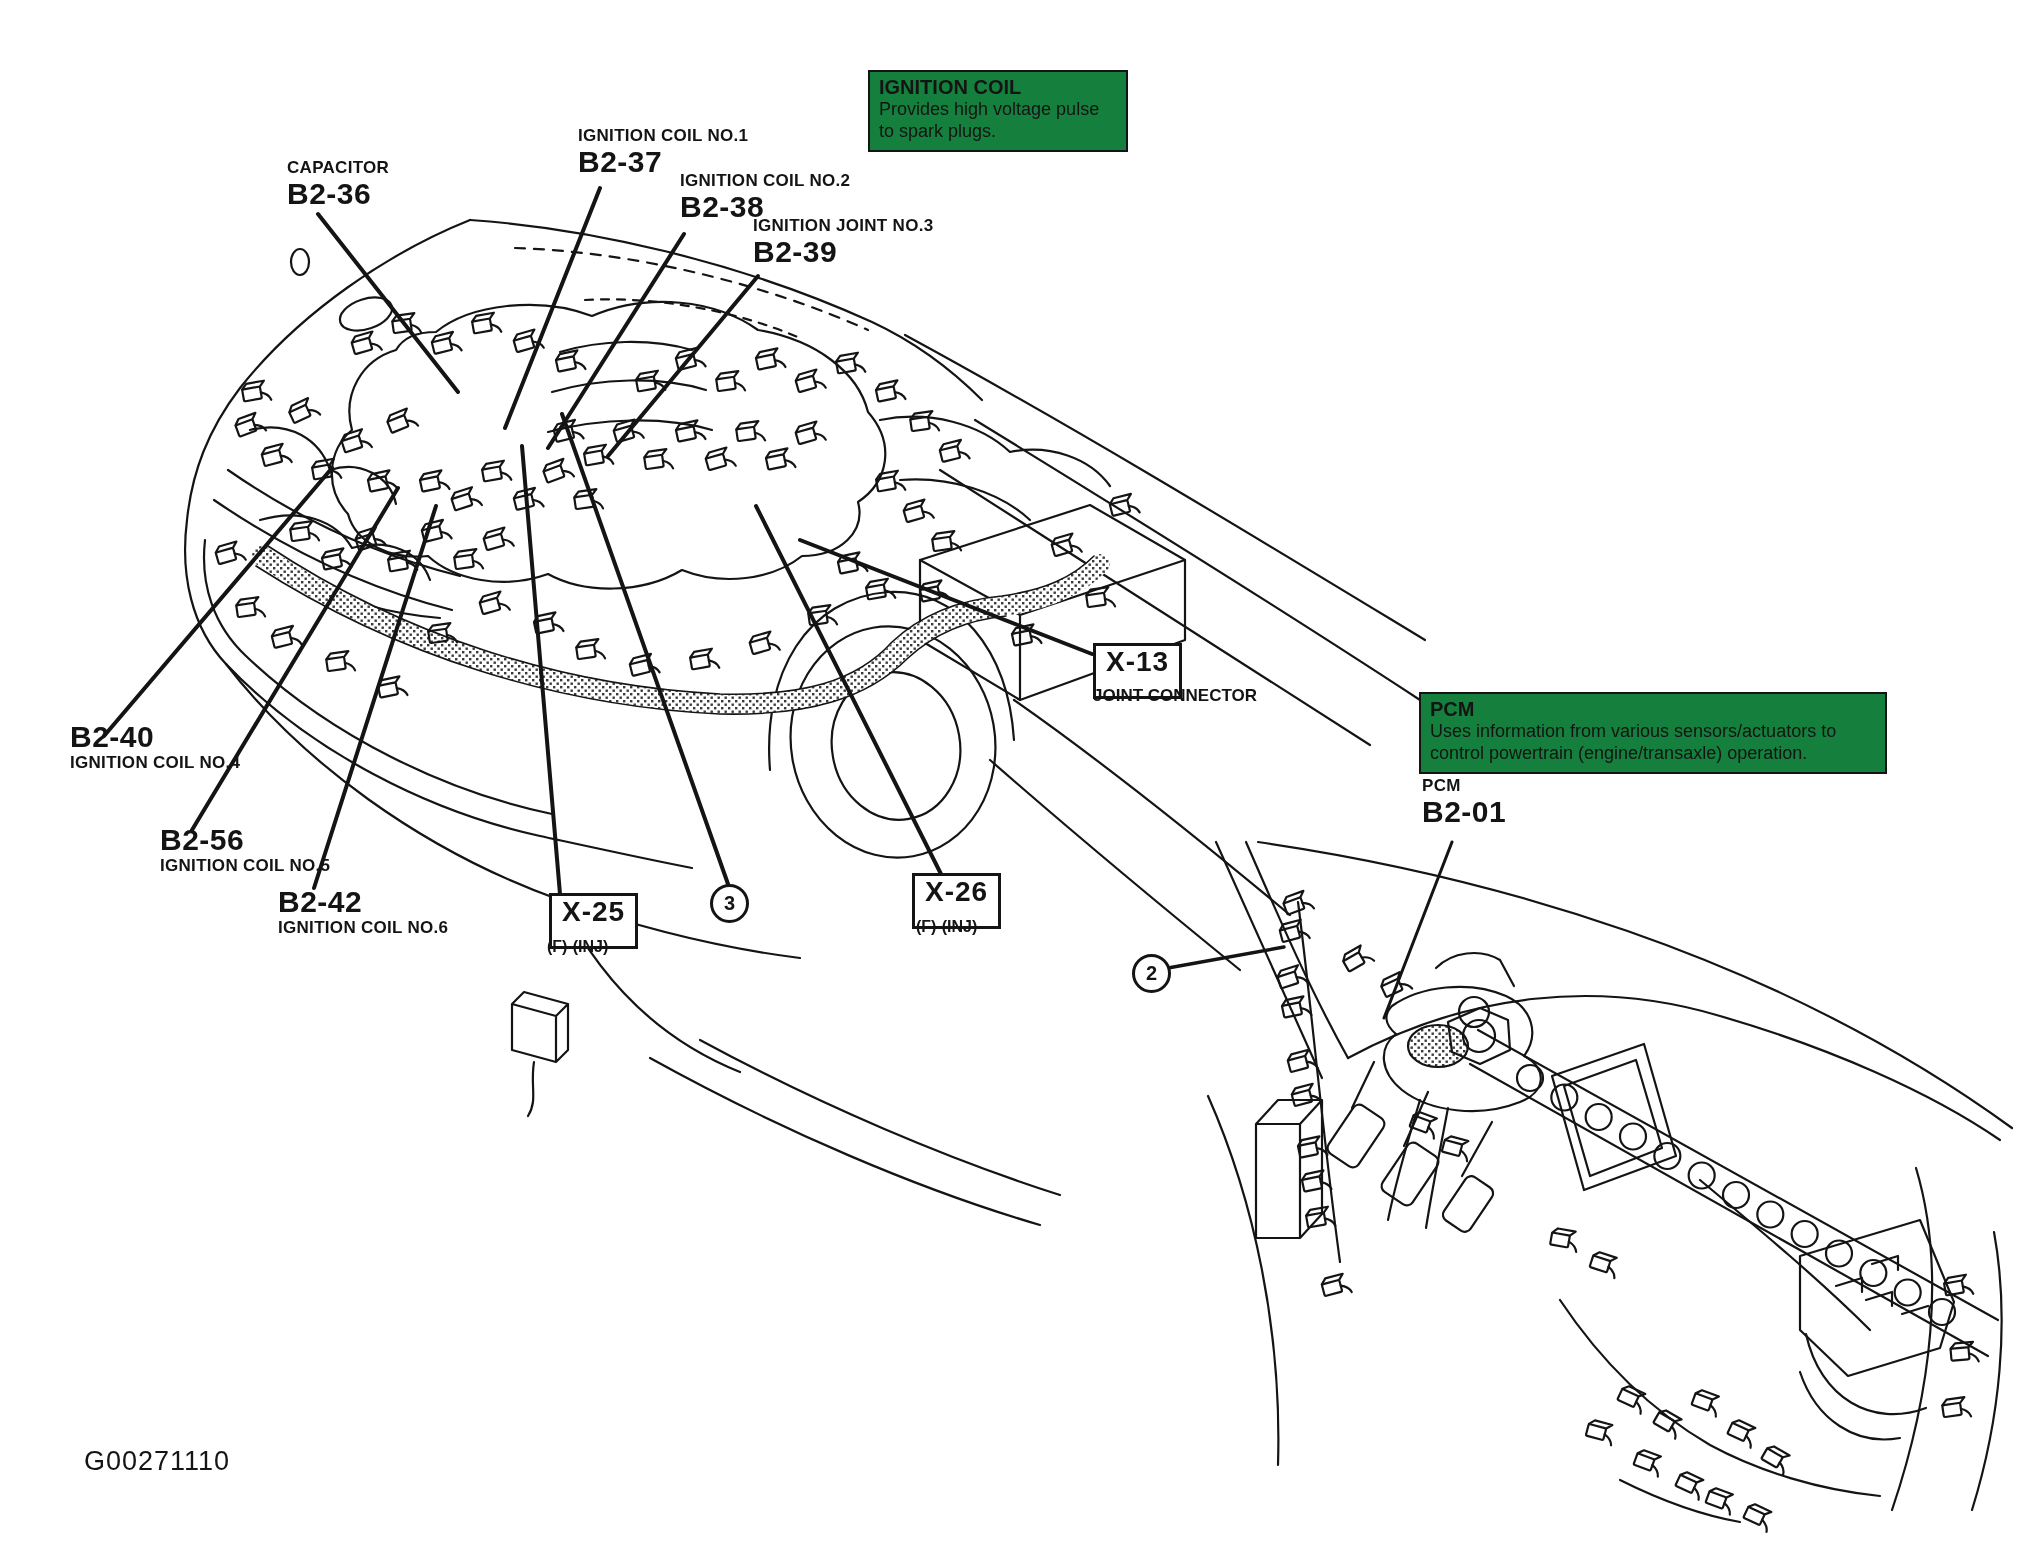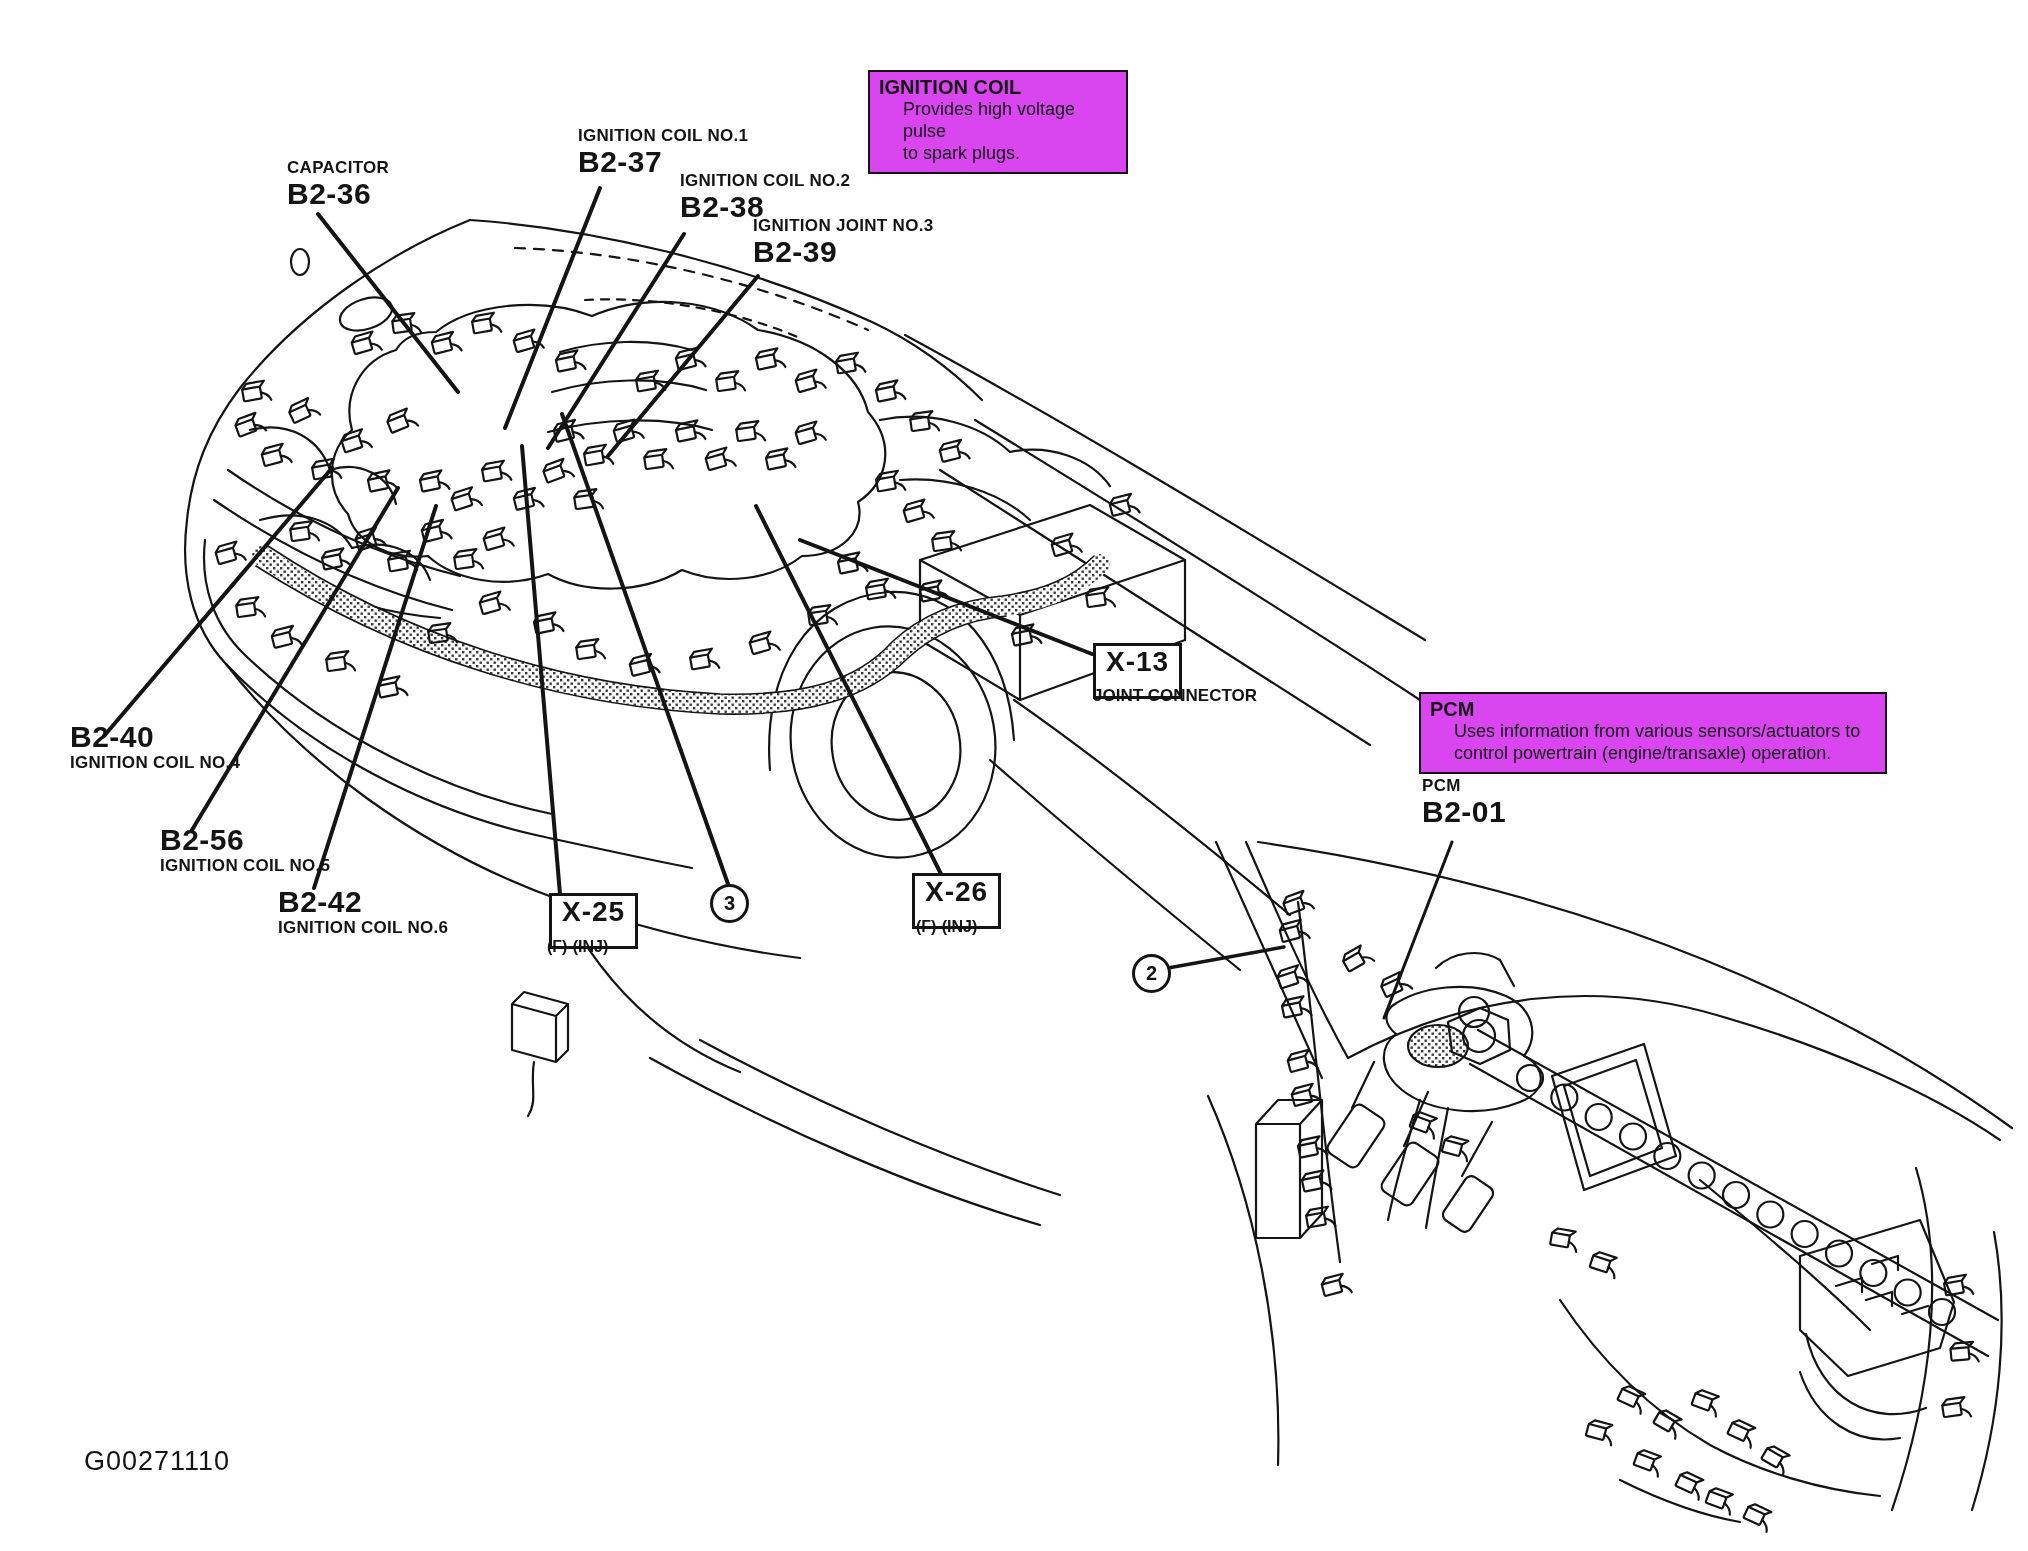--- a/index.html
+++ b/index.html
@@ -6,23 +6,23 @@
   #stage{position:relative;width:2028px;height:1551px;background:#ffffff;overflow:hidden;
          font-family:"Liberation Sans", sans-serif;color:#141414;}
   svg{position:absolute;left:0;top:0;}
   .label{position:absolute;color:#141414;}
   .sm{font:700 17px "Liberation Sans",sans-serif;letter-spacing:.3px;white-space:nowrap;}
   .bg{font:700 30px "Liberation Sans",sans-serif;letter-spacing:.5px;line-height:1.05;white-space:nowrap;}
   .boxlbl{position:absolute;border:3px solid #141414;background:#fff;padding:0 10px 18px;
           font:700 28px "Liberation Sans",sans-serif;letter-spacing:1px;color:#141414;}
   .cap{position:absolute;font:700 16px "Liberation Sans",sans-serif;white-space:nowrap;color:#141414;}
   .cap2{position:absolute;font:700 17px "Liberation Sans",sans-serif;white-space:nowrap;color:#141414;}
-  .note{position:absolute;border:2px solid #141414;background:#d946ef;padding:4px 9px 7px;color:#141414;}
+  .note{position:absolute;border:2px solid #141414;background:#15803d;padding:4px 9px 7px;color:#141414;}
   .note .t{font:700 20px "Liberation Sans",sans-serif;}
-  .note .b{font:400 18px "Liberation Sans",sans-serif;line-height:1.22;margin-left:24px;}
+  .note .b{font:400 18px "Liberation Sans",sans-serif;line-height:1.22;}
   .marker{position:absolute;width:33px;height:33px;border:3px solid #141414;border-radius:50%;
           display:flex;align-items:center;justify-content:center;background:#fff;
           font:700 20px "Liberation Sans",sans-serif;color:#141414;}
   .gcode{position:absolute;font:400 27px "Liberation Sans",sans-serif;color:#141414;letter-spacing:1px;margin-left:48px;}
 </style>
 </head>
 <body>
 
 <div id="stage">
 

